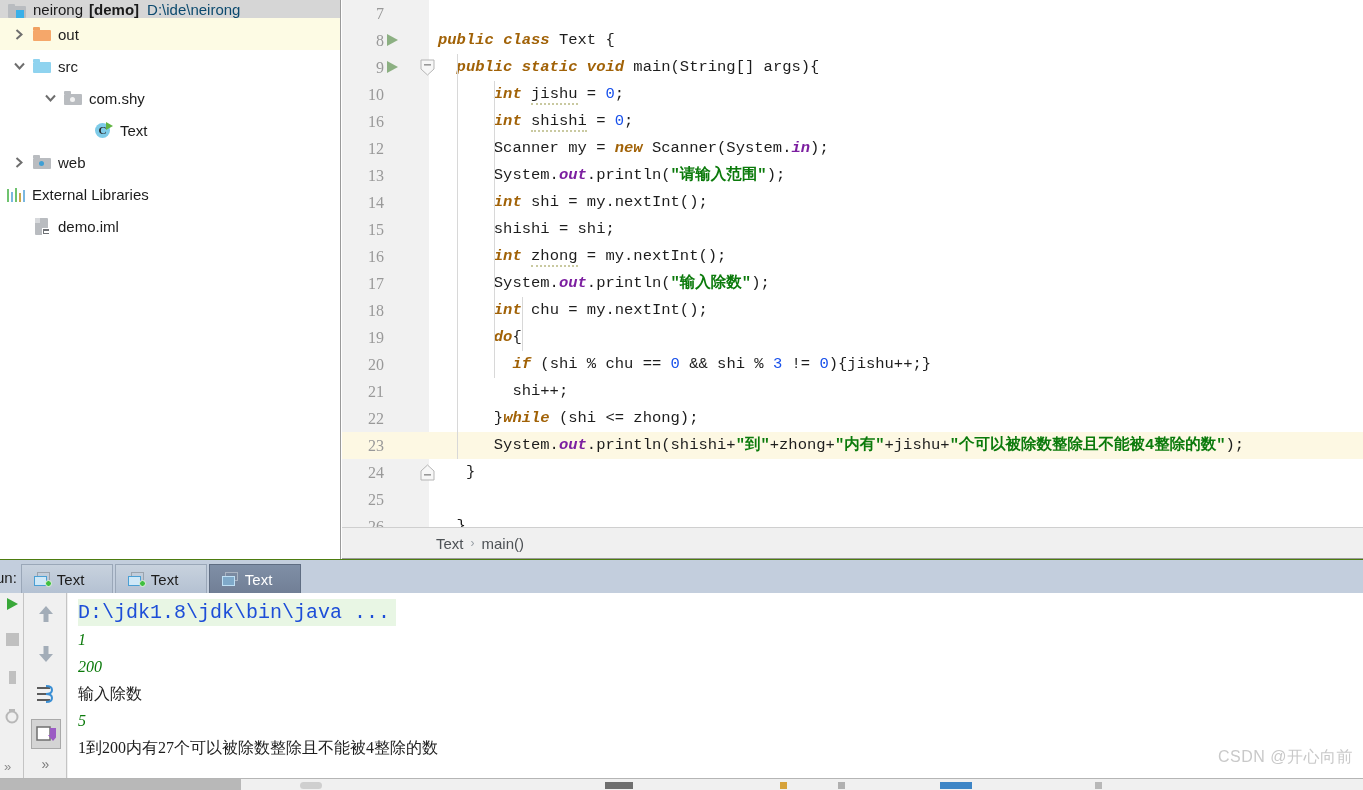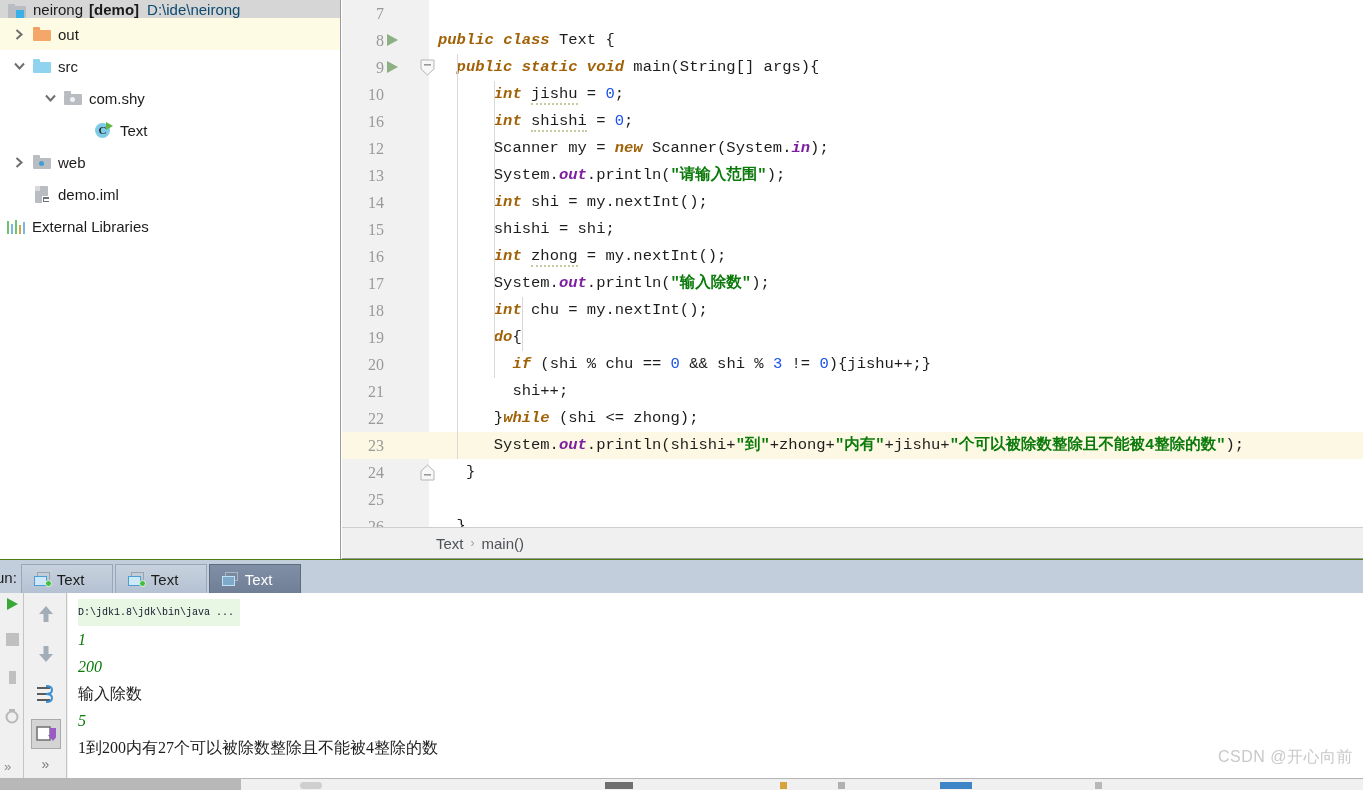--- a/index.html
+++ b/index.html
@@ -159,21 +159,21 @@
   }
   #run-toolbar .tbtn { width: 30px; height: 30px; display: flex; align-items: center; justify-content: center; }
   #run-toolbar .tbtn.pressed { background: #d4d4d4; border: 1px solid #a9a9a9; }
   #run-toolbar .more { position: absolute; bottom: 6px; color: #7a7a7a; font-size: 14px; }
 
   #console {
     position: absolute; left: 68px; top: 33px; right: 0; bottom: 0;
     background: #ffffff; padding: 6px 0 0 10px; overflow: hidden;
   }
   .cl { height: 27px; line-height: 27px; font-size: 16px; color: #1d1d1d; white-space: pre; }
-  .cl.cmd { font-family: "Liberation Mono", monospace; font-size: 10px; color: #0f172a; background: #e8f6e4; display: inline-block; padding-right: 6px; }
+  .cl.cmd { font-family: "Liberation Mono", monospace; font-size: 20px; color: #1d4ed8; background: #e8f6e4; display: inline-block; padding-right: 6px; }
   .cl.input { color: #0b7a0b; font-style: italic; font-family: "Liberation Serif", serif; font-size: 16px; }
   .cl.zh { font-family: "Liberation Serif", serif; }
 
   #watermark {
     position: absolute; right: 10px; bottom: 22px;
     font-size: 16px; color: #c9c9c9; letter-spacing: .5px;
     font-family: "Liberation Sans", sans-serif;
   }
 
   #taskbar {
@@ -271,45 +271,45 @@
           <span class="ico">
             <span class="folder">
               <span class="tab" style="background:#b9bcc0"></span>
               <span class="body" style="background:#b9bcc0"></span>
               <span class="dot" style="background:#3f9fd4"></span>
             </span>
           </span>
           <span class="tlabel">web</span>
         </div>
         <div class="tree-row">
+          <span style="flex: 0 0 4px;"></span>
+          <span class="ico">
+            <span class="lib-ico">
+              <i style="height:13px;background:#6fc36f"></i>
+              <i style="height:10px;background:#7ab8e0"></i>
+              <i style="height:14px;background:#6fc36f"></i>
+              <i style="height:9px;background:#c9a84c"></i>
+              <i style="height:12px;background:#7ab8e0"></i>
+            </span>
+          </span>
+          <span class="tlabel">External Libraries</span>
+        </div>
+        <div class="tree-row">
           <span style="flex: 0 0 8px;"></span>
           <span class="arrow"></span>
           <span class="ico">
             <span class="iml-ico">
               <span class="sheet"></span>
               <span class="corner"></span>
               <span class="badge">
                 <i></i>
               </span>
             </span>
           </span>
           <span class="tlabel">demo.iml</span>
-        </div>
-        <div class="tree-row">
-          <span style="flex: 0 0 4px;"></span>
-          <span class="ico">
-            <span class="lib-ico">
-              <i style="height:13px;background:#6fc36f"></i>
-              <i style="height:10px;background:#7ab8e0"></i>
-              <i style="height:14px;background:#6fc36f"></i>
-              <i style="height:9px;background:#c9a84c"></i>
-              <i style="height:12px;background:#7ab8e0"></i>
-            </span>
-          </span>
-          <span class="tlabel">External Libraries</span>
         </div>
       </div>
   </div>
 
   <div id="editor">
     <div id="gutter">
         <div class="gline">
           <span class="num">7</span>
         </div>
         <div class="gline">

